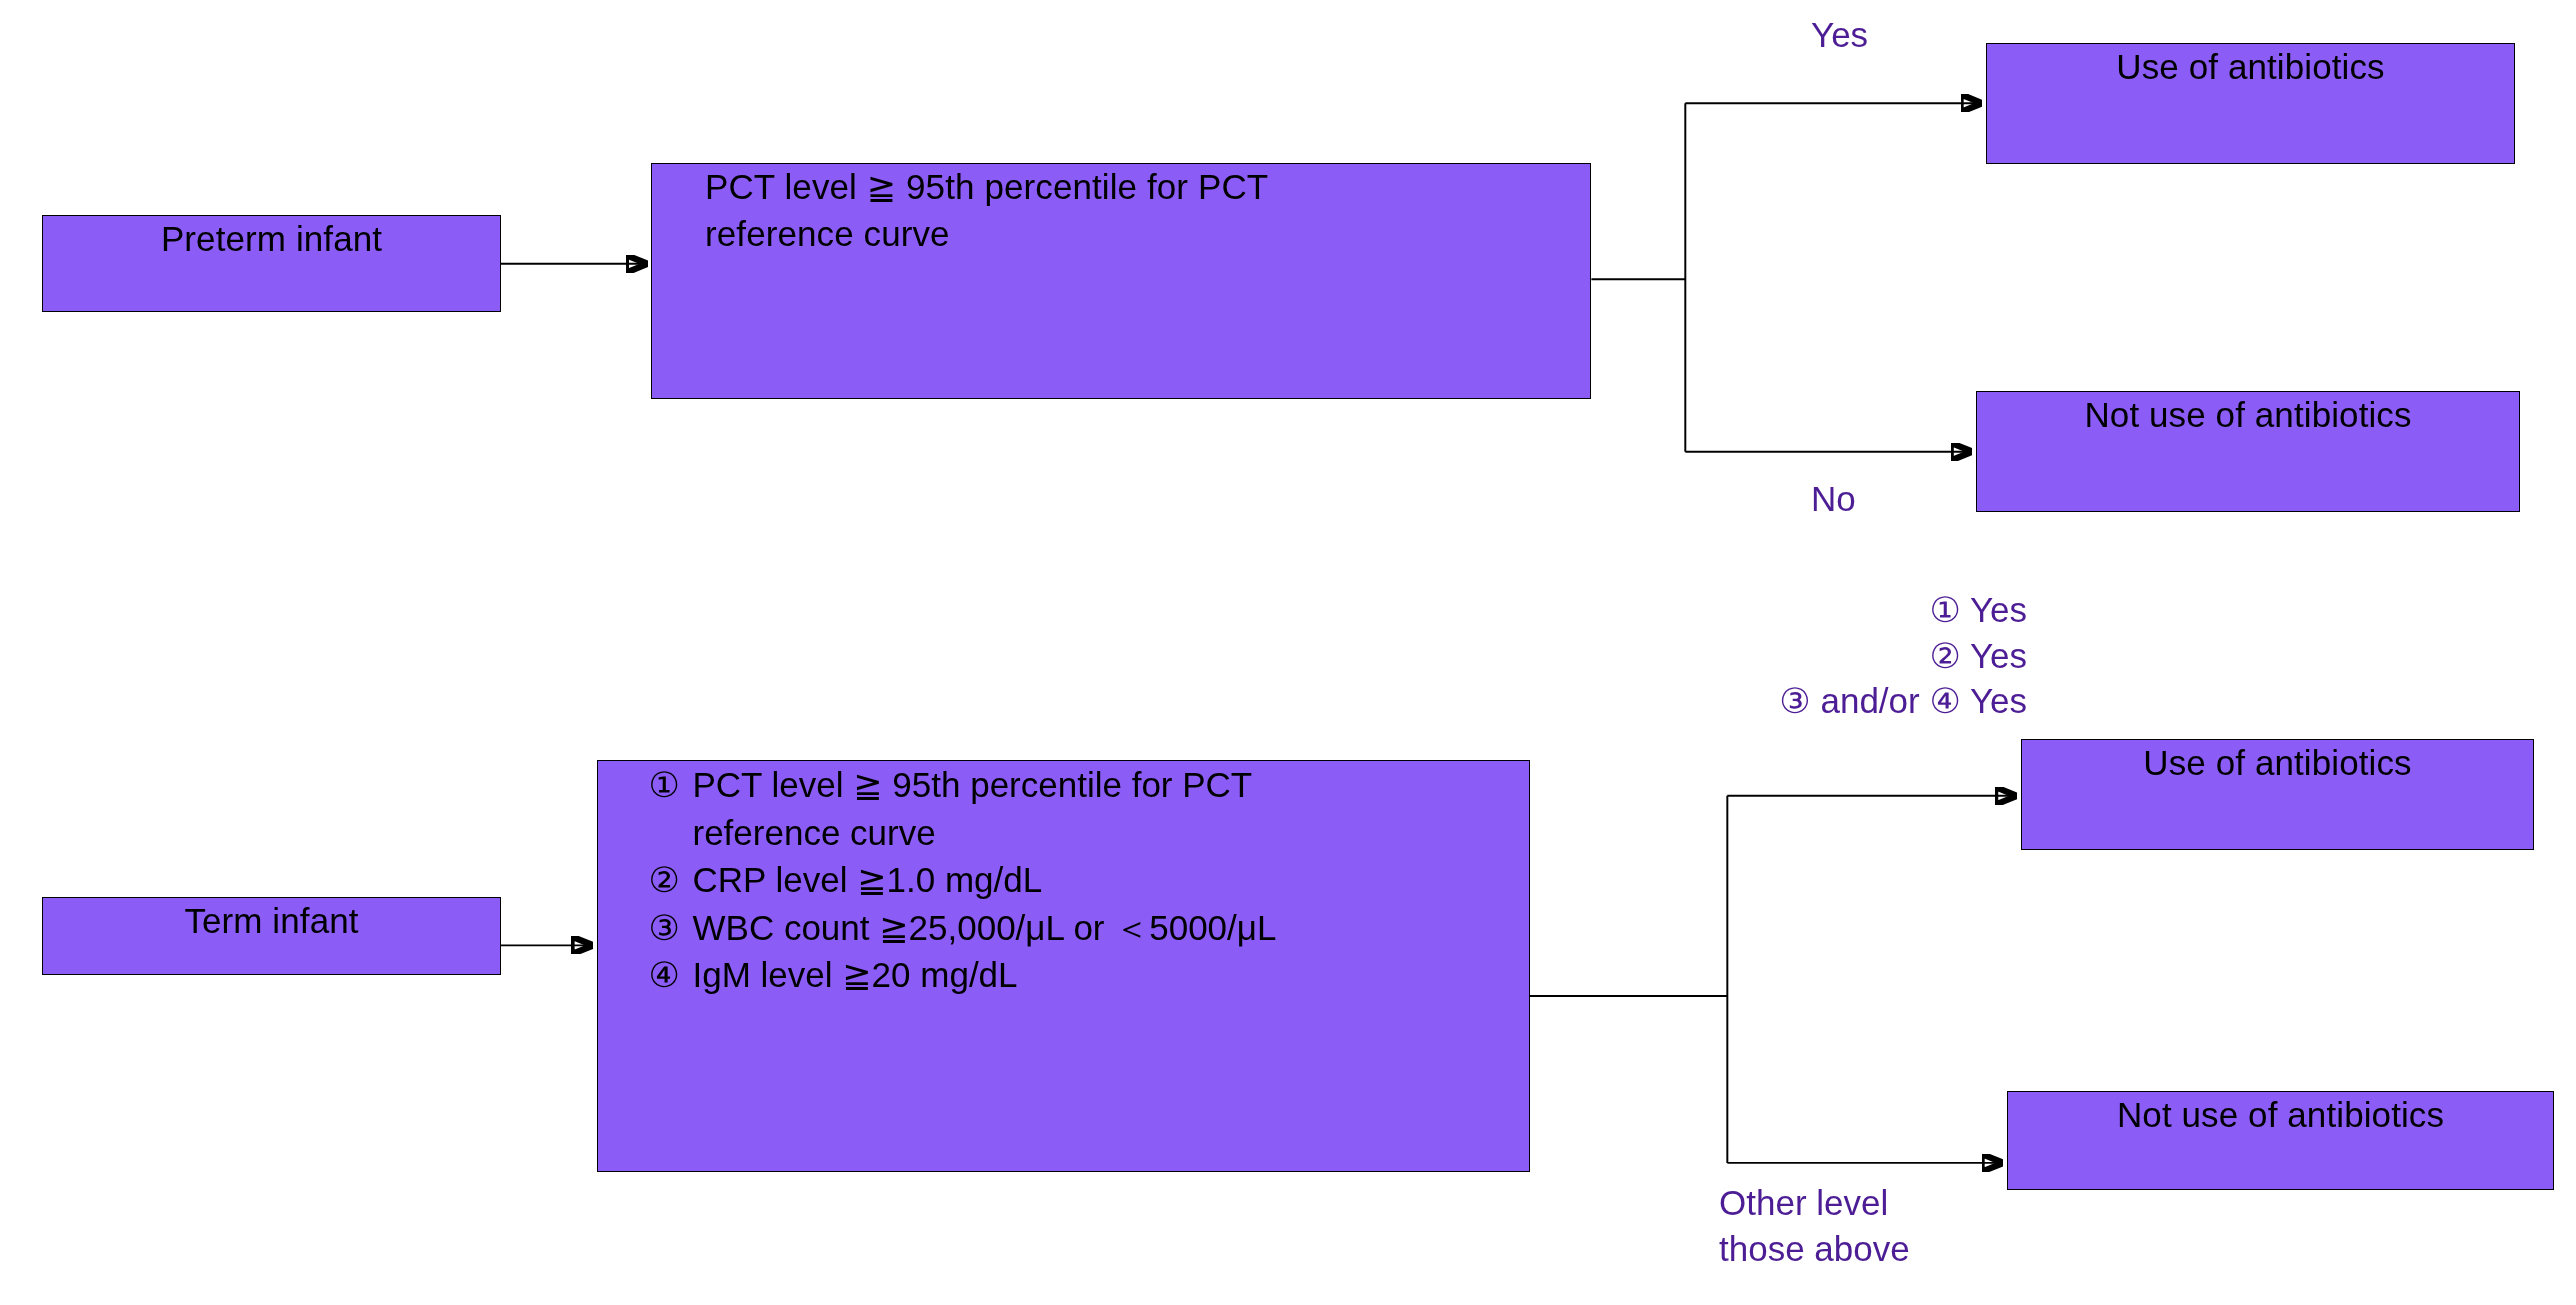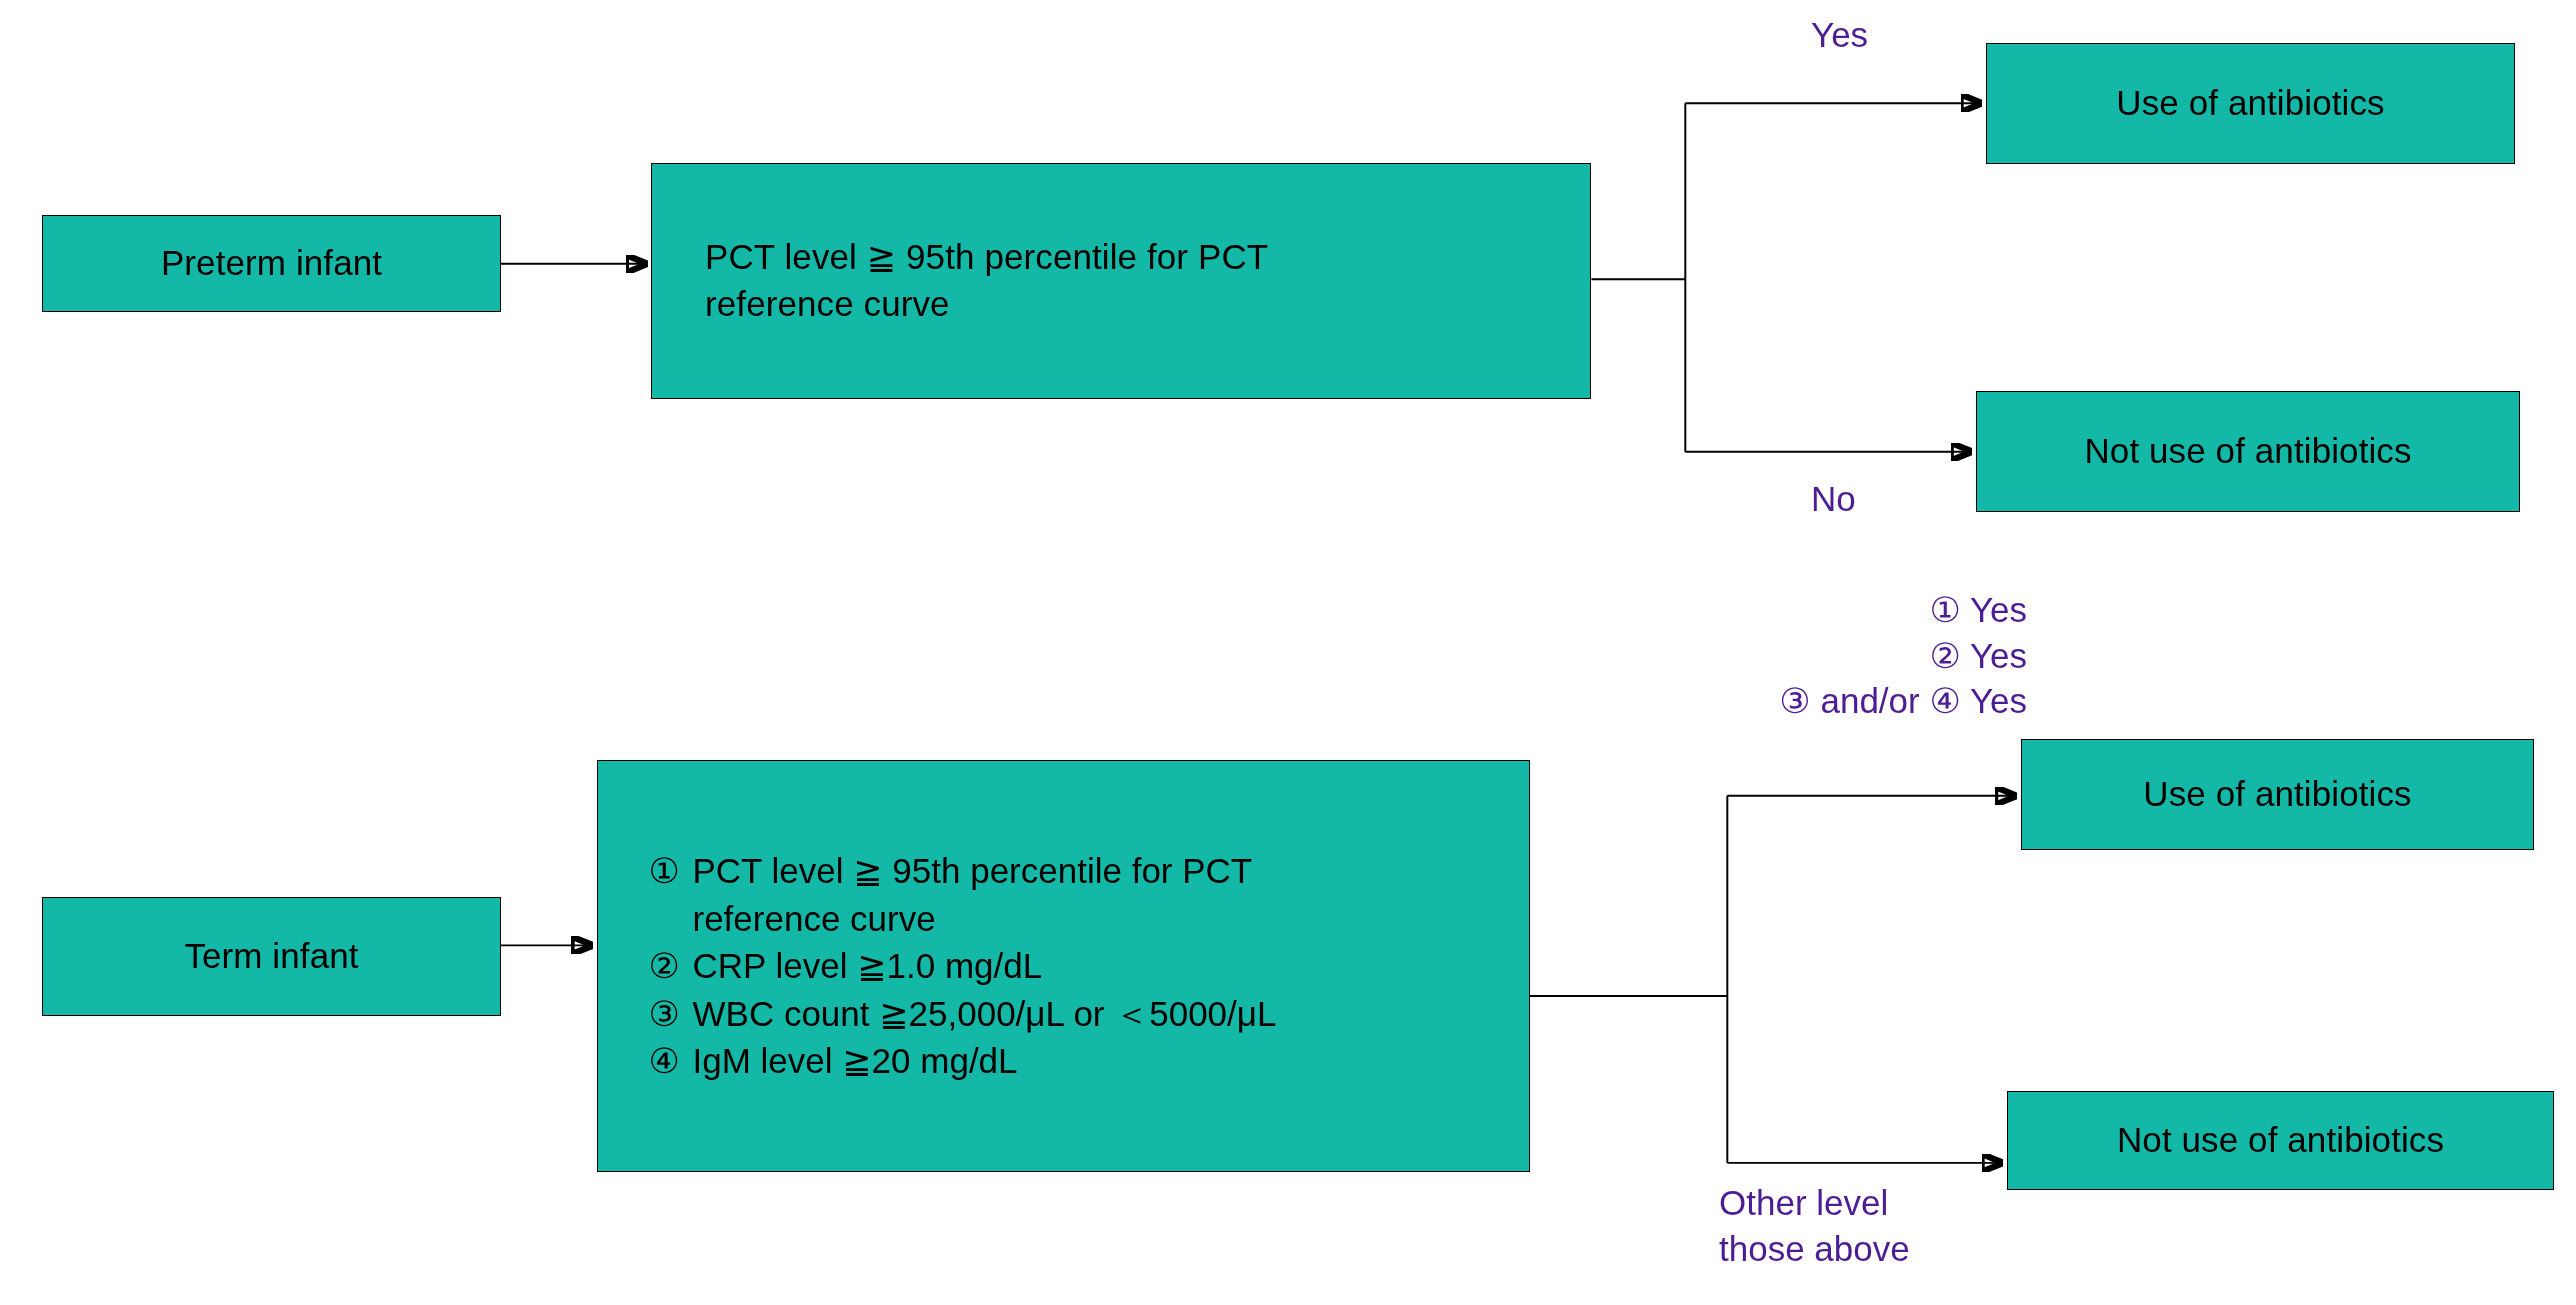--- a/index.html
+++ b/index.html
@@ -11,24 +11,24 @@
   #canvas{
     position:relative;
     width:2576px;
     height:1305px;
     background:#ffffff;
     overflow:hidden;
   }
   .node{
     position:absolute;
     box-sizing:border-box;
-    background:#14b8a6;
+    background:#8b5cf6;
     border:1.9px solid #000000;
     display:flex;
-    align-items:center;
+    align-items:flex-start;
   }
   .node.center{justify-content:center;}
   .node.left{justify-content:flex-start;padding-left:32px;}
   .node-label{
     font-size:35px;
     line-height:1.34;
     white-space:pre-line;
     letter-spacing:0.1px;
   }
   .node.center .node-label{text-align:center;}
@@ -118,21 +118,21 @@
   <div class="edge-label left" style="left:1811px; top:476px;">No</div>
 
   <div class="node center" style="left:1986px; top:43px; width:529px; height:121px;">
     <span class="node-label">Use of antibiotics</span>
   </div>
 
   <div class="node center" style="left:1976px; top:391px; width:544px; height:121px;">
     <span class="node-label">Not use of antibiotics</span>
   </div>
 
-  <div class="node center" style="left:42px; top:897px; width:459px; height:119px;">
+  <div class="node center" style="left:42px; top:897px; width:459px; height:78px;">
     <span class="node-label">Term infant</span>
   </div>
 
   <div class="node left" style="left:597px; top:760px; width:933px; height:412px;">
     <div class="crit-list">
       <div class="crit-row">
         <span class="crit-num">①</span>
         <span class="crit-txt">PCT level ≧ 95th percentile for PCT
 reference curve</span>
       </div>

